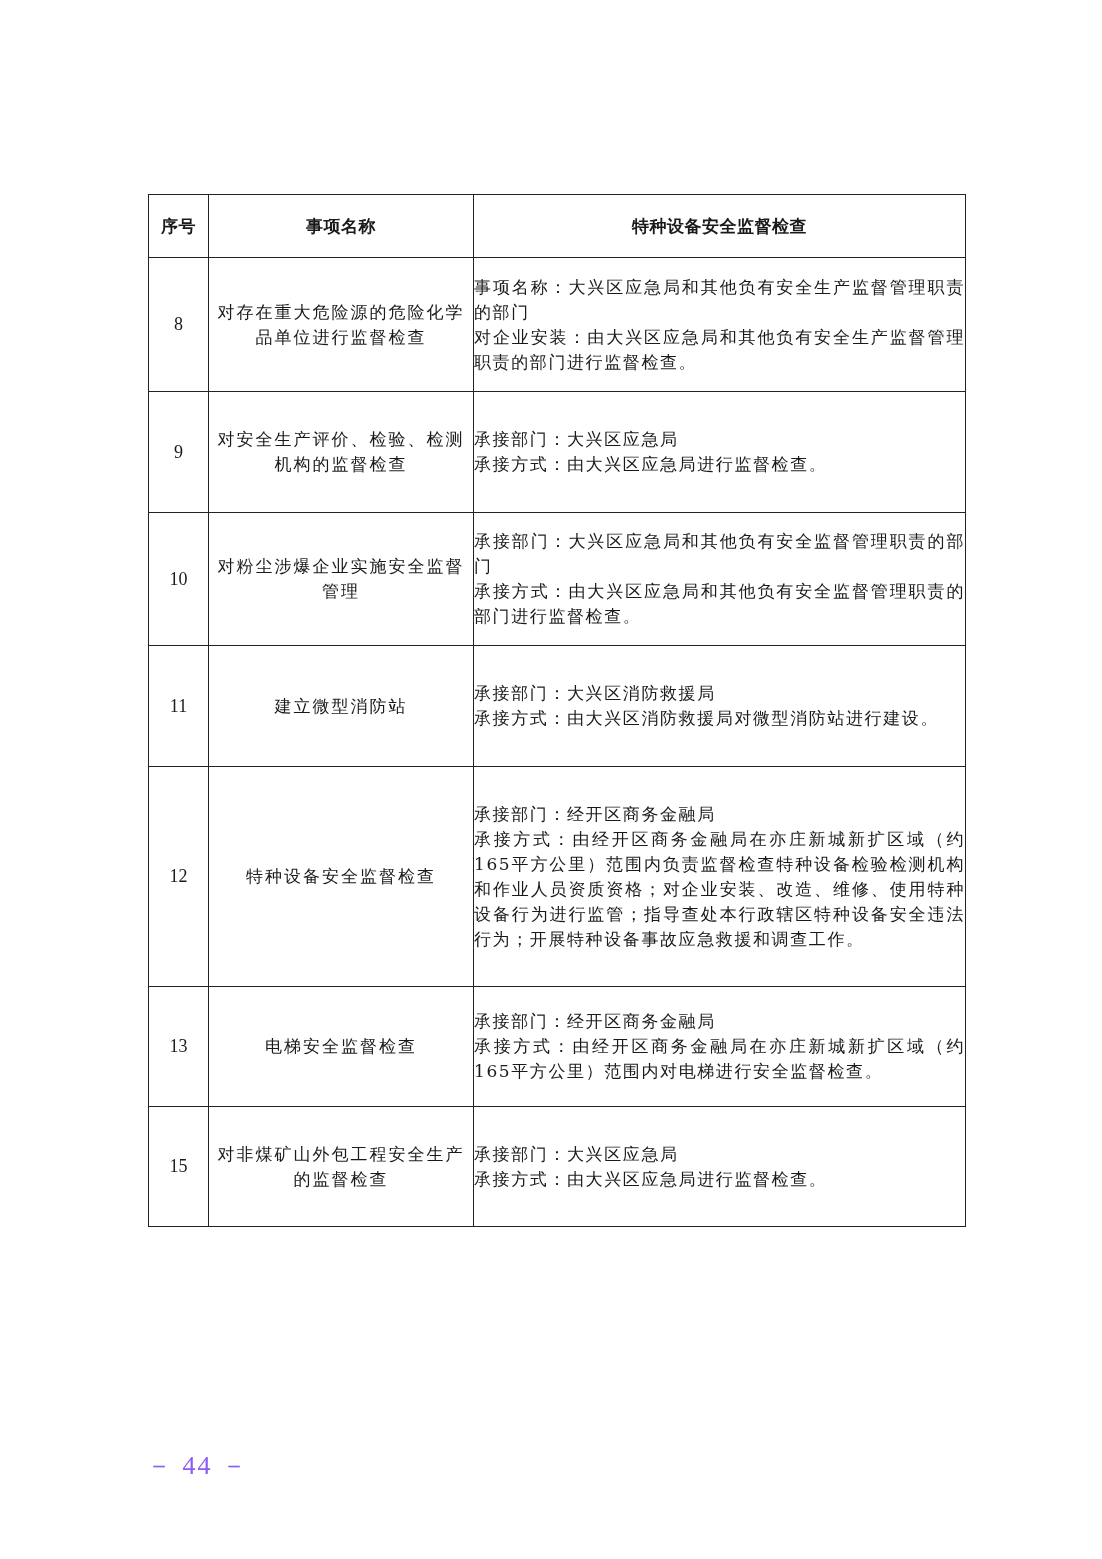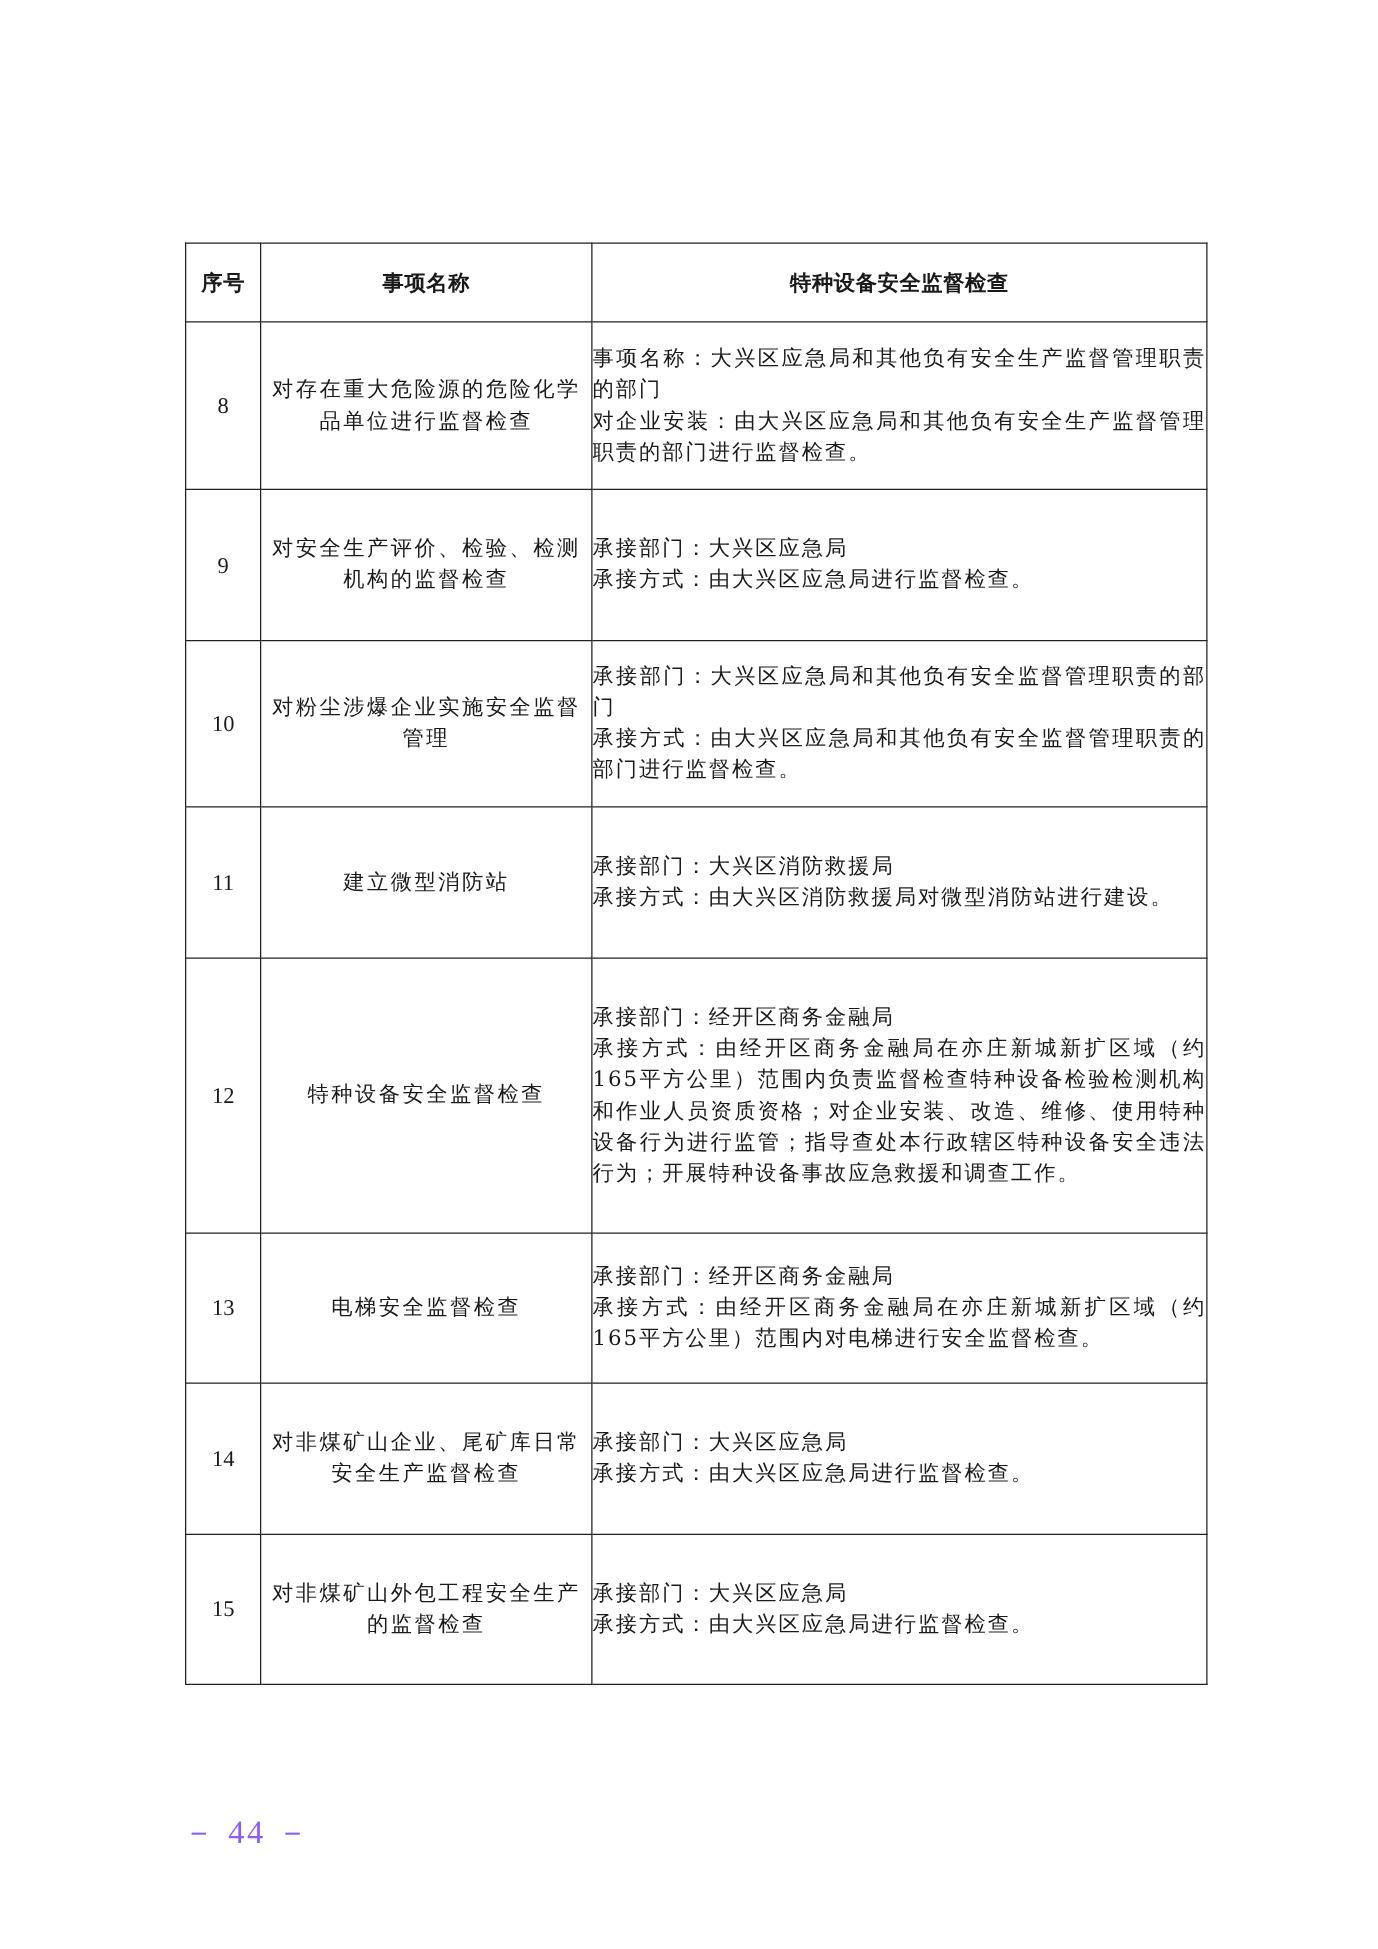--- a/index.html
+++ b/index.html
@@ -136,28 +136,20 @@
         </td>
       </tr>
       <tr style="height:120px">
         <td class="no">13</td>
         <td class="name">电梯安全监督检查</td>
         <td class="dept">
           <span class="line">承接部门：经开区商务金融局</span>
           <span class="line">承接方式：由经开区商务金融局在亦庄新城新扩区域（约165平方公里）范围内对电梯进行安全监督检查。</span>
         </td>
       </tr>
-      <tr style="height:121px">
-        <td class="no">14</td>
-        <td class="name">对非煤矿山企业、尾矿库日常安全生产监督检查</td>
-        <td class="dept">
-          <span class="line">承接部门：大兴区应急局</span>
-          <span class="line">承接方式：由大兴区应急局进行监督检查。</span>
-        </td>
-      </tr>
       <tr style="height:120px">
         <td class="no">15</td>
         <td class="name">对非煤矿山外包工程安全生产的监督检查</td>
         <td class="dept">
           <span class="line">承接部门：大兴区应急局</span>
           <span class="line">承接方式：由大兴区应急局进行监督检查。</span>
         </td>
       </tr>
     </tbody>
   </table>

